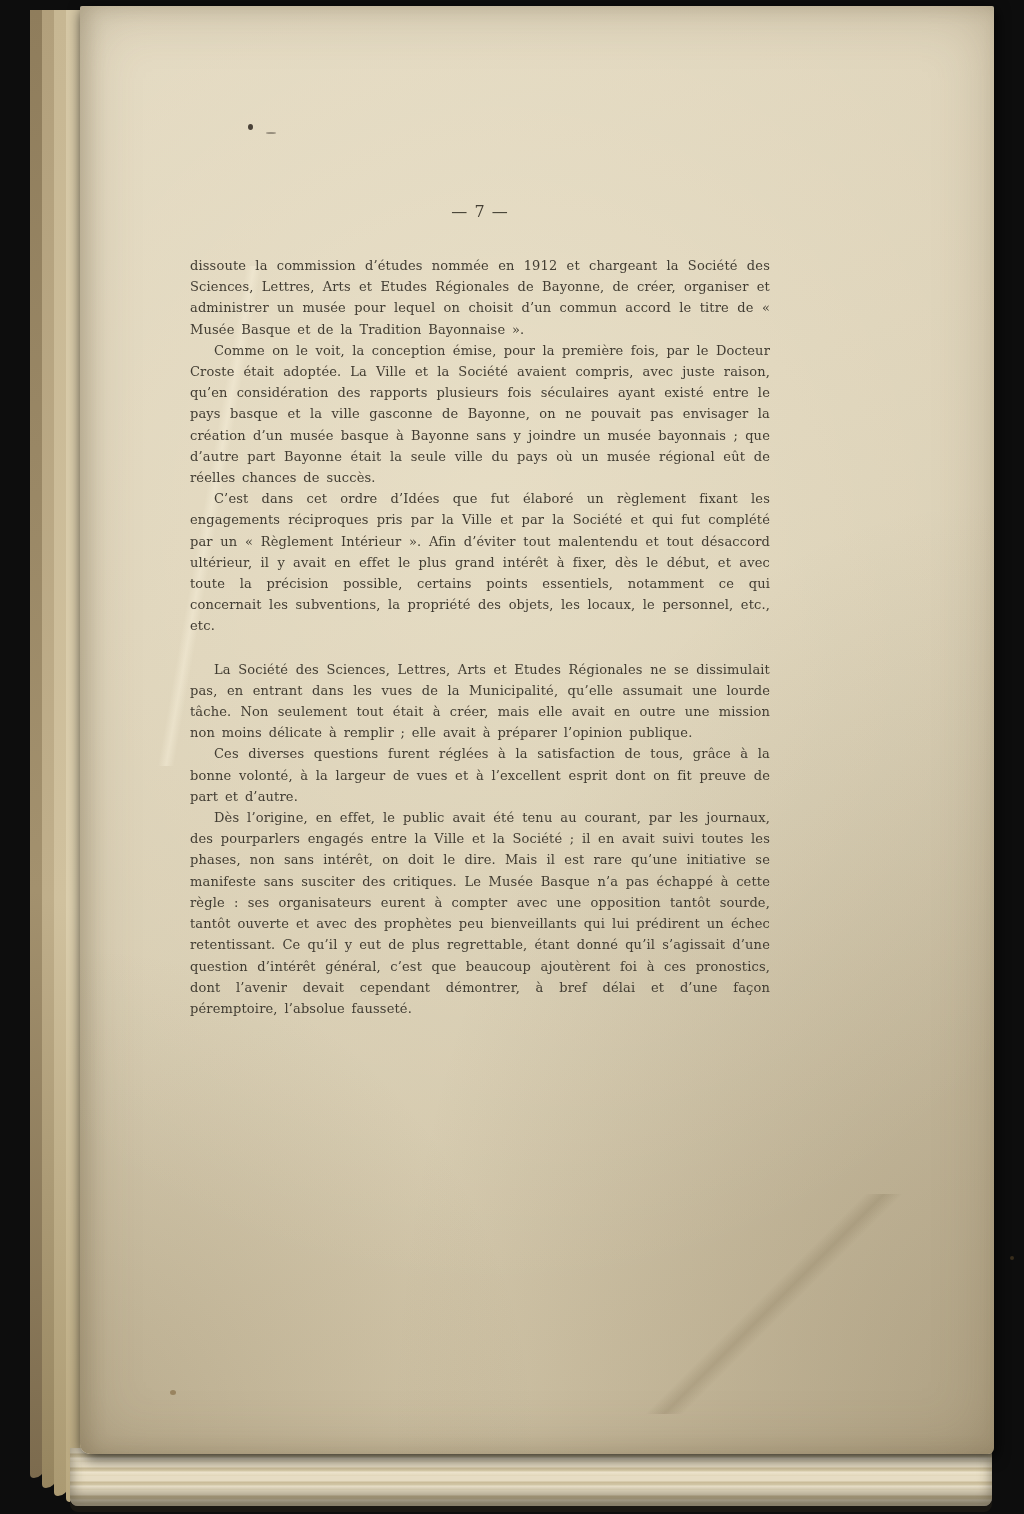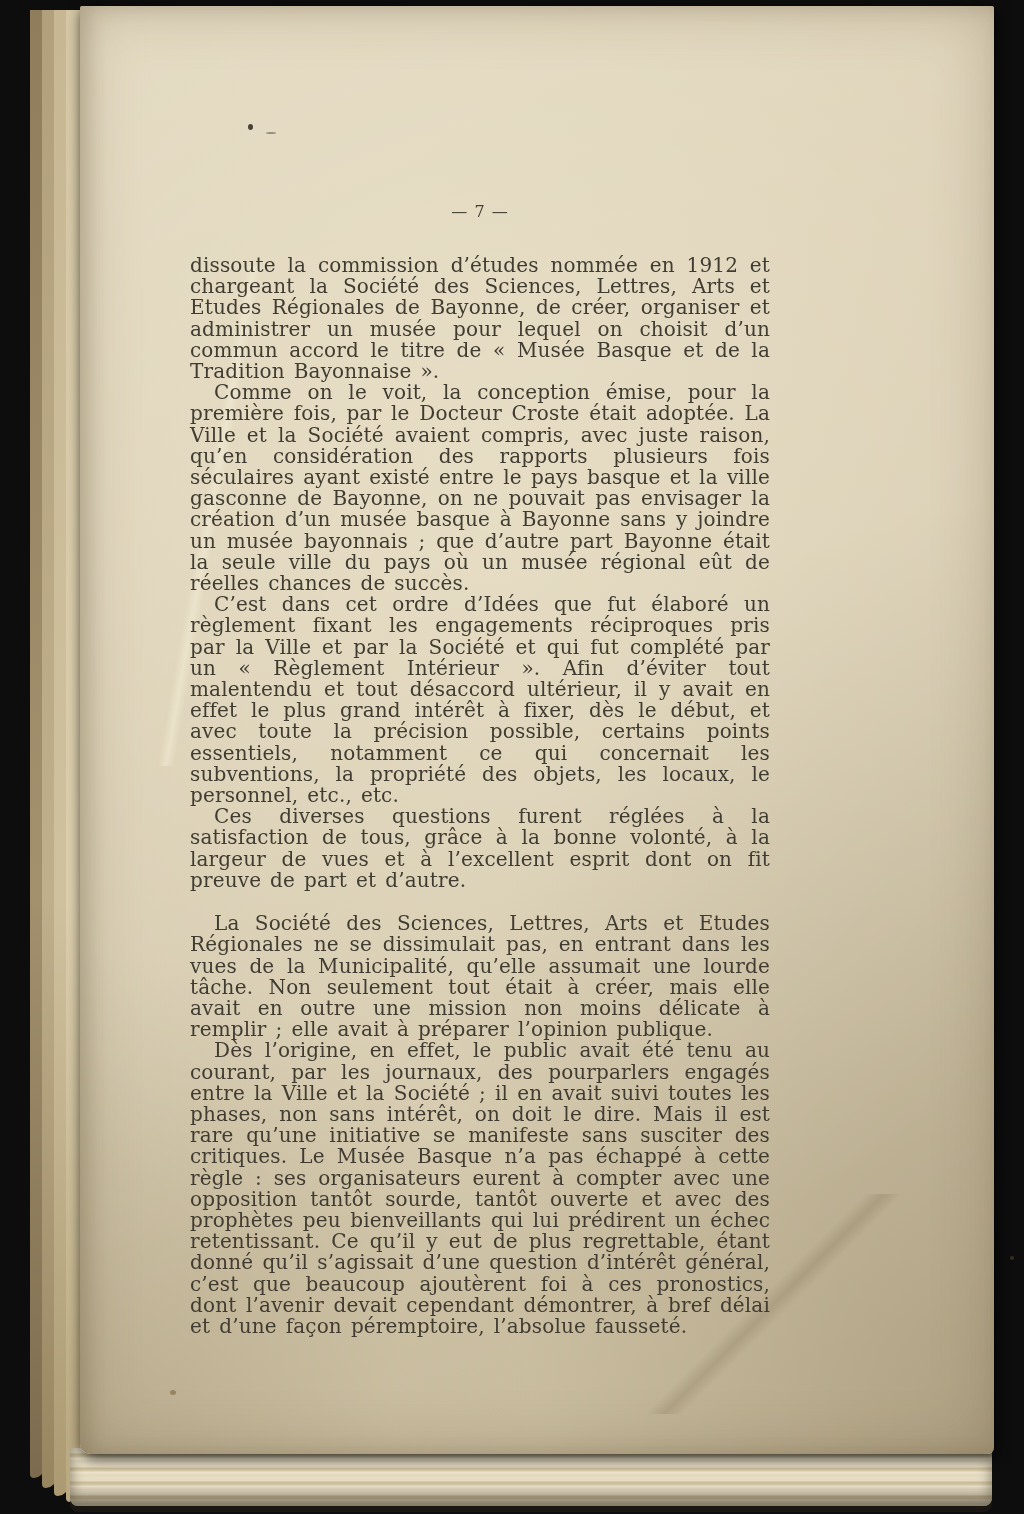--- a/index.html
+++ b/index.html
@@ -102,21 +102,21 @@
   }
   .folio {
     text-align: center;
     font-size: 16px;
     letter-spacing: 1px;
     margin: 0 0 34px 0;
     color: #443f34;
   }
   .text-block p {
     margin: 0;
-    font-size: 20px;
+    font-size: 13px;
     line-height: 21.2px;
     text-align: justify;
     letter-spacing: 0.15px;
     word-spacing: 2.5px;
     color: #413c32;
   }
   .text-block p.indent { text-indent: 24px; }
   .text-block p.section-gap { margin-top: 22px; }
 </style>
 </head>
@@ -139,19 +139,19 @@
     <div class="speck speck-b"></div>
     <div class="speck speck-c"></div>
     <div class="speck speck-d"></div>
 
     <div class="text-block">
       <div class="folio">— 7 —</div>
 
       <p>dissoute la commission d’études nommée en 1912 et chargeant la Société des Sciences, Lettres, Arts et Etudes Régionales de Bayonne, de créer, organiser et administrer un musée pour lequel on choisit d’un commun accord le titre de « Musée Basque et de la Tradition Bayonnaise ».</p>
       <p class="indent">Comme on le voit, la conception émise, pour la première fois, par le Docteur Croste était adoptée. La Ville et la Société avaient compris, avec juste raison, qu’en considération des rapports plusieurs fois séculaires ayant existé entre le pays basque et la ville gasconne de Bayonne, on ne pouvait pas envisager la création d’un musée basque à Bayonne sans y joindre un musée bayonnais ; que d’autre part Bayonne était la seule ville du pays où un musée régional eût de réelles chances de succès.</p>
       <p class="indent">C’est dans cet ordre d’Idées que fut élaboré un règlement fixant les engagements réciproques pris par la Ville et par la Société et qui fut complété par un « Règlement Intérieur ». Afin d’éviter tout malentendu et tout désaccord ultérieur, il y avait en effet le plus grand intérêt à fixer, dès le début, et avec toute la précision possible, certains points essentiels, notamment ce qui concernait les subventions, la propriété des objets, les locaux, le personnel, etc., etc.</p>
+      <p class="indent section-gap">La Société des Sciences, Lettres, Arts et Etudes Régionales ne se dissimulait pas, en entrant dans les vues de la Municipalité, qu’elle assumait une lourde tâche. Non seulement tout était à créer, mais elle avait en outre une mission non moins délicate à remplir ; elle avait à préparer l’opinion publique.</p>
       <p class="indent">Ces diverses questions furent réglées à la satisfaction de tous, grâce à la bonne volonté, à la largeur de vues et à l’excellent esprit dont on fit preuve de part et d’autre.</p>
-      <p class="indent section-gap">La Société des Sciences, Lettres, Arts et Etudes Régionales ne se dissimulait pas, en entrant dans les vues de la Municipalité, qu’elle assumait une lourde tâche. Non seulement tout était à créer, mais elle avait en outre une mission non moins délicate à remplir ; elle avait à préparer l’opinion publique.</p>
       <p class="indent">Dès l’origine, en effet, le public avait été tenu au courant, par les journaux, des pourparlers engagés entre la Ville et la Société ; il en avait suivi toutes les phases, non sans intérêt, on doit le dire. Mais il est rare qu’une initiative se manifeste sans susciter des critiques. Le Musée Basque n’a pas échappé à cette règle : ses organisateurs eurent à compter avec une opposition tantôt sourde, tantôt ouverte et avec des prophètes peu bienveillants qui lui prédirent un échec retentissant. Ce qu’il y eut de plus regrettable, étant donné qu’il s’agissait d’une question d’intérêt général, c’est que beaucoup ajoutèrent foi à ces pronostics, dont l’avenir devait cependant démontrer, à bref délai et d’une façon péremptoire, l’absolue fausseté.</p>
     </div>
   </div>
 
 </div>
 
 </body></html>

